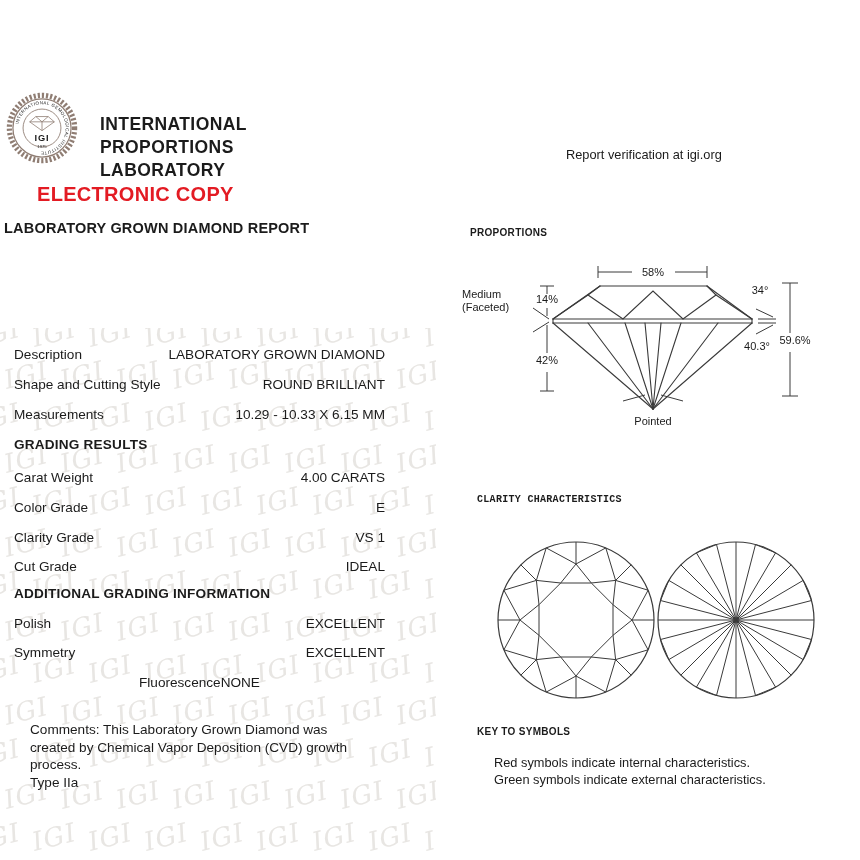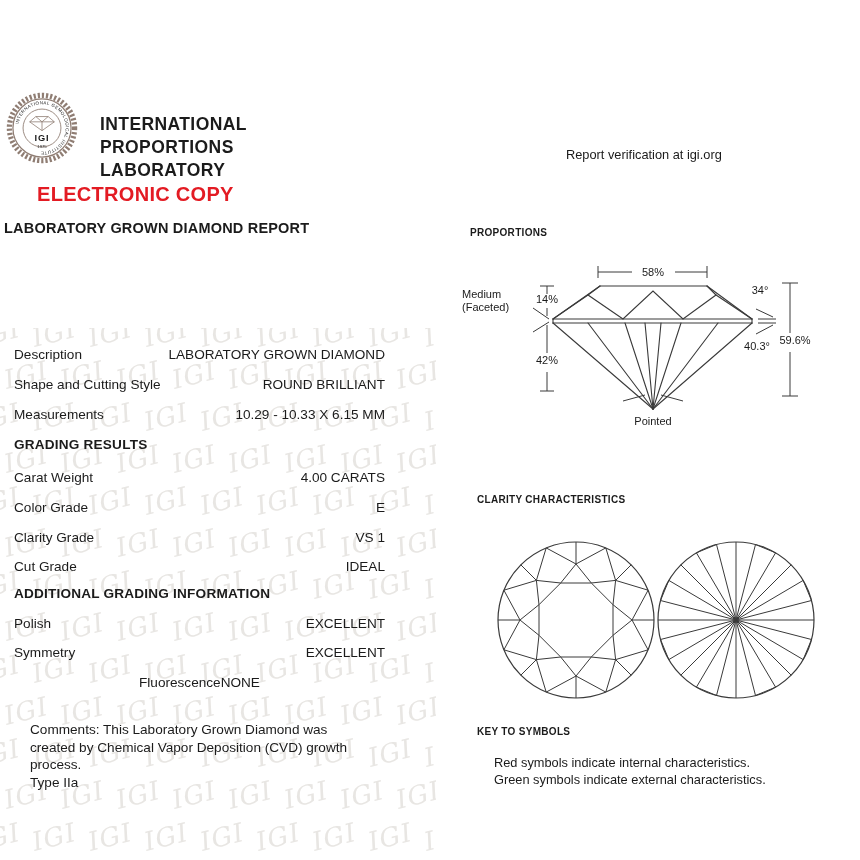--- a/index.html
+++ b/index.html
@@ -290,21 +290,21 @@
     <text x="107" y="52" text-anchor="middle" font-size="11">14%</text>
     <text x="22" y="47" text-anchor="start" font-size="11">Medium</text>
     <text x="22" y="60" text-anchor="start" font-size="11">(Faceted)</text>
     <text x="107" y="113" text-anchor="middle" font-size="11">42%</text>
     <text x="320" y="43" text-anchor="middle" font-size="11">34°</text>
     <text x="317" y="99" text-anchor="middle" font-size="11">40.3°</text>
     <text x="355" y="93" text-anchor="middle" font-size="11">59.6%</text>
     <text x="213" y="174" text-anchor="middle" font-size="11">Pointed</text>
   </svg>
 
-  <div class="abs rhead" style="left:477px;top:494px;">CLARITY CHARACTERISTICS</div>
+  <div class="abs rhead" style="left:477px;top:494px;font-family:Liberation Mono, monospace;">CLARITY CHARACTERISTICS</div>
 
   <svg class="abs" style="left:488px;top:532px;" width="336" height="178" viewBox="0 0 336 178" id="claritySvg">
     <g id="crownView" fill="none" stroke-width="1">
         <circle cx="88" cy="88" r="78" fill="none" stroke="#3a3a3a" stroke-width="1.2"></circle>
         <polygon points="103.3,51.0 125.0,72.7 125.0,103.3 103.3,125.0 72.7,125.0 51.0,103.3 51.0,72.7 72.7,51.0" fill="none" stroke="#3a3a3a"></polygon>
         <line x1="88.0" y1="32.0" x2="72.7" y2="51.0" stroke="#3a3a3a"></line>
         <line x1="88.0" y1="32.0" x2="103.3" y2="51.0" stroke="#3a3a3a"></line>
         <line x1="88.0" y1="32.0" x2="88.0" y2="10.0" stroke="#3a3a3a"></line>
         <line x1="88.0" y1="32.0" x2="58.2" y2="15.9" stroke="#3a3a3a"></line>
         <line x1="88.0" y1="32.0" x2="117.8" y2="15.9" stroke="#3a3a3a"></line>

